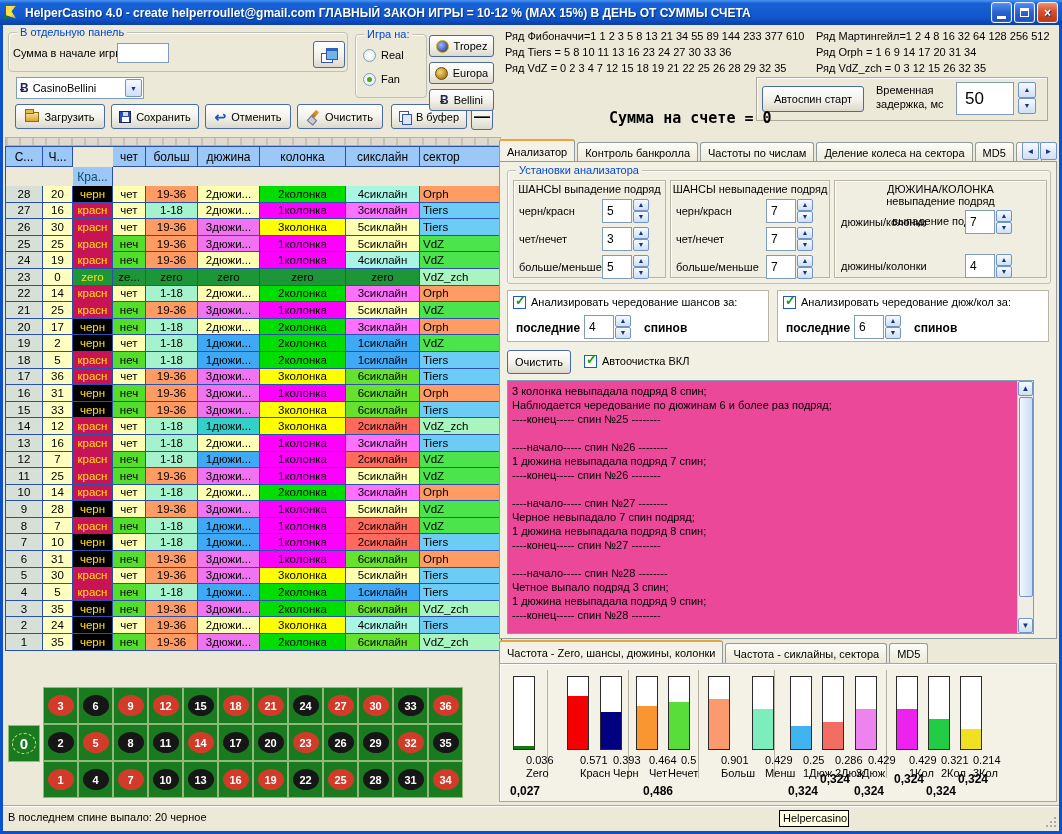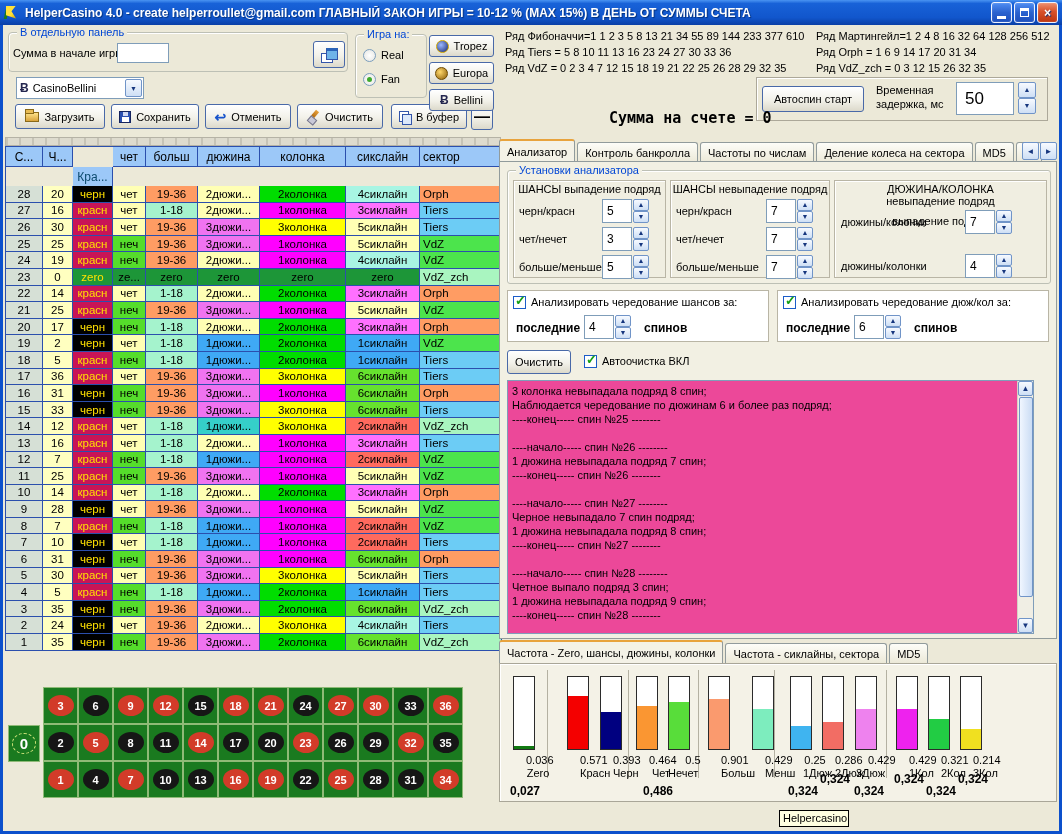--- a/index.html
+++ b/index.html
@@ -80,21 +80,21 @@
   .wpanel { position:absolute; border:1px solid #b9b5a5; background:#fff; }
   .logbox { position:absolute; border:1px solid #7f9db9; background:#ec4899; font-size:11px; line-height:14px;
     padding:3px 18px 3px 4px; white-space:pre-wrap; overflow:hidden; }
   .vscroll { position:absolute; width:16px; background:#f0eee4; border-left:1px solid #d5d2c5; }
   .vthumb { position:absolute; left:1px; width:14px; border:1px solid #7094c8; border-radius:2px; background:linear-gradient(90deg,#f0f6ff,#cadcf4); }
 
   
   .chartpanel { position:absolute; background:#f4f2e7; border:1px solid #a9a698; box-shadow:inset 1px 1px 0 #fff; }
   .cbar { position:absolute; top:12px; width:22px; height:74px; border:1px solid #2b2b2b; background:#fff; }
   .cfill { position:absolute; left:0; right:0; bottom:0; }
-  .cval,.cname { position:absolute; width:48px; text-align:center; font-size:11px;padding-left:24px; }
+  .cval,.cname { position:absolute; width:36px; text-align:center; font-size:11px;padding-left:24px; }
   .cval { top:90px; } .cname { top:103px; }
   .cbold { position:absolute; font-weight:bold; font-size:12px; }
   .cbold.lo { top:120px; } .cbold.hi { top:108px; }
   .csep { position:absolute; top:6px; height:108px; width:1px; background:#b4b1a2; }
 
   
   .statusbar { position:absolute; left:0; top:780px; width:1056px; height:26px; background:#ece9d8;
     border-top:1px solid #aca899; box-shadow:inset 0 1px 0 #fff; }
   .statusbar .stext { position:absolute; left:5px; top:5px; }
   .grip { position:absolute; right:2px; bottom:3px; width:12px; height:12px;
@@ -935,15 +935,19 @@
       <div class="cbold lo" style="left: 10px;">0,027</div>
       <div class="cbold lo" style="left: 143px;">0,486</div>
       <div class="cbold lo" style="left: 288px;">0,324</div>
       <div class="cbold hi" style="left: 320px;">0,324</div>
       <div class="cbold lo" style="left: 354px;">0,324</div>
       <div class="cbold hi" style="left: 394px;">0,324</div>
       <div class="cbold lo" style="left: 426px;">0,324</div>
       <div class="cbold hi" style="left: 458px;">0,324</div>
     </div>
 
+  <div class="statusbar">
+    <span class="stext">В последнем спине выпало: 20 черное</span>
+    <span class="grip"></span>
+  </div>
   <div class="tooltip">Helpercasino</div>
 
 </div>
 
 </body></html>

